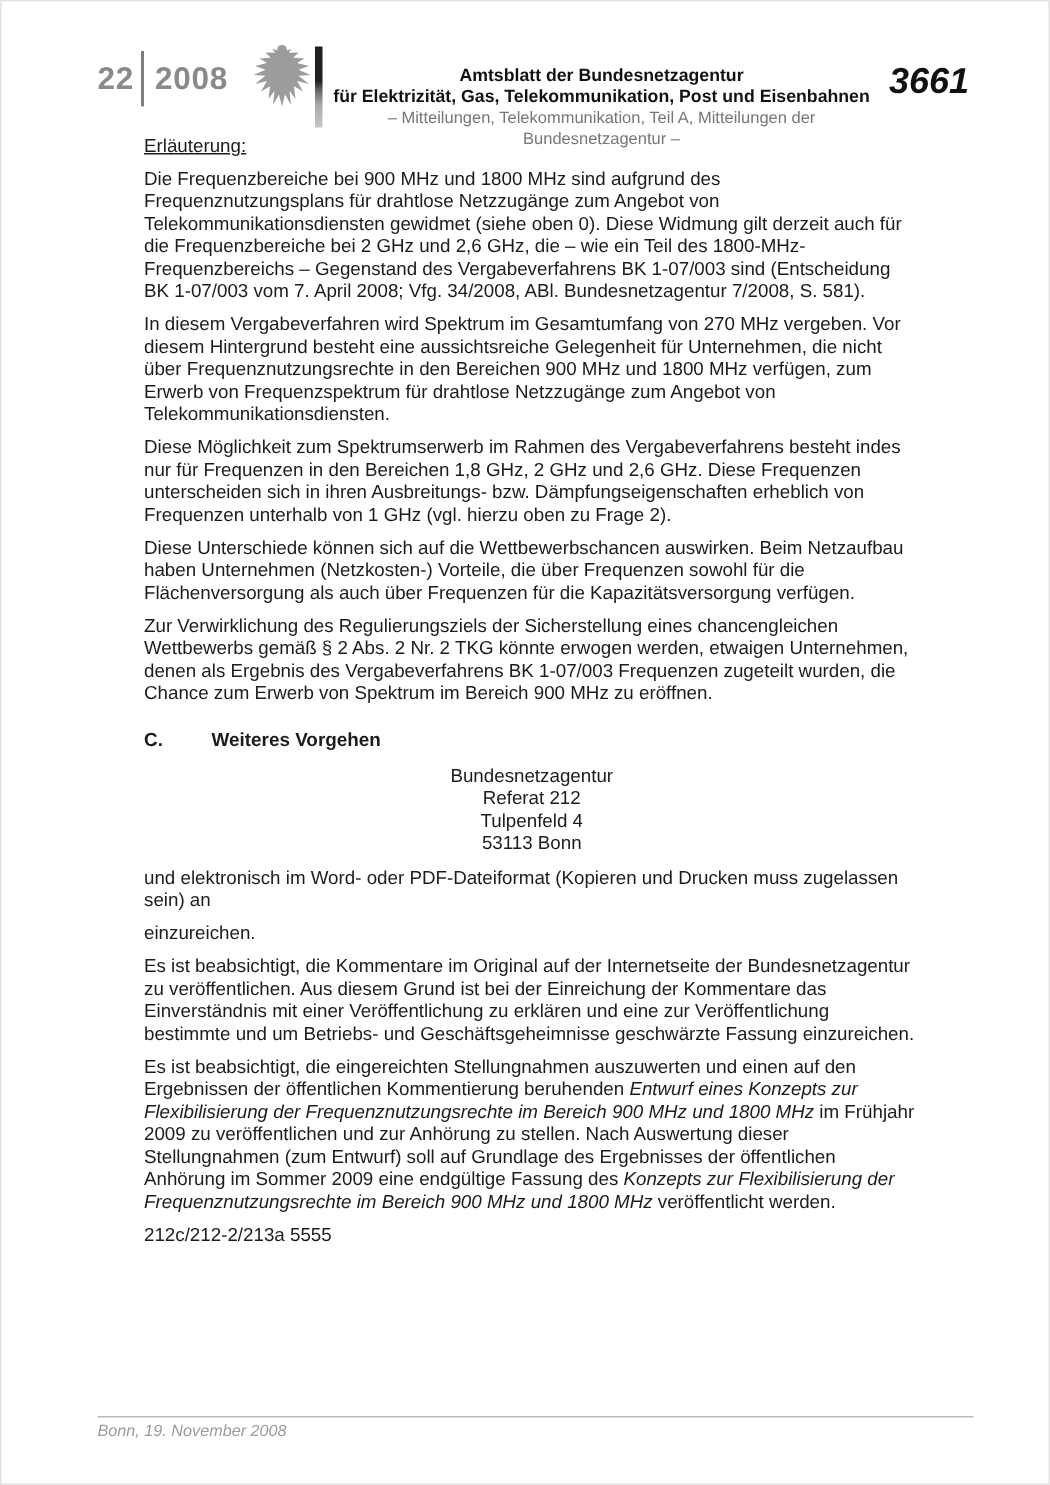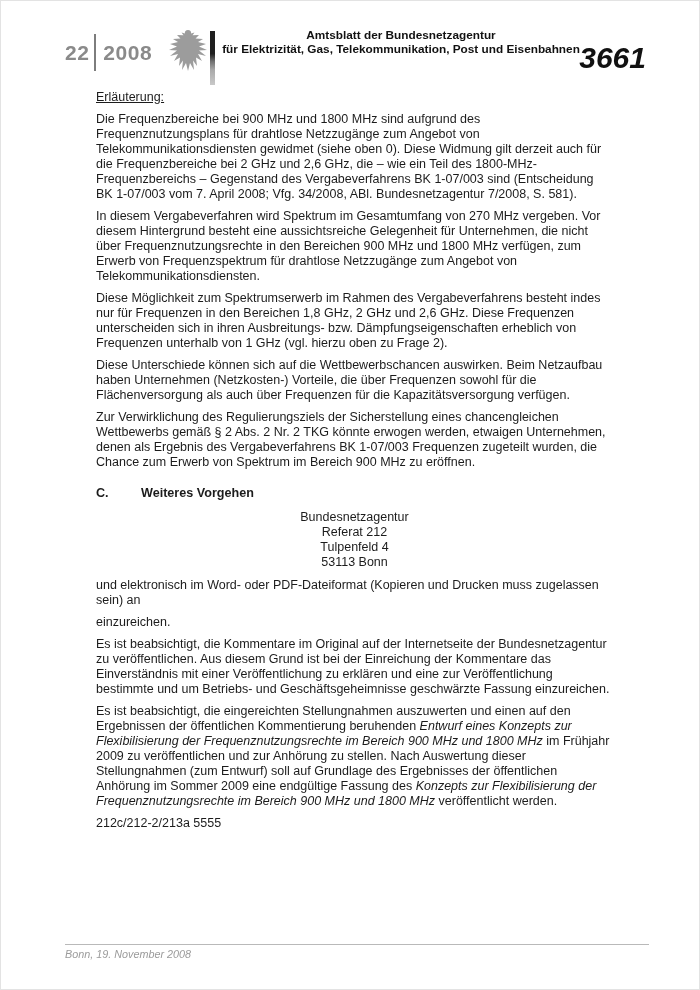--- a/index.html
+++ b/index.html
@@ -33,28 +33,28 @@
     display:inline-block;width:2px;height:37px;
     background:#7d7d7d;margin:0 7px 0 5px;
   }
   .eagle{position:absolute;left:167px;top:26px;width:40px;height:44px;}
   .eagle svg{display:block;width:100%;height:100%;}
   .eagle-bar{
     position:absolute;left:209px;top:30px;width:5px;height:54px;
     background:linear-gradient(to bottom,#1f1f1f 0%,#1f1f1f 42%,#6f6f6f 56%,#a9a9a9 72%,#c9c9c9 100%);
   }
   .masthead-title{
-    position:absolute;left:220px;top:27px;width:360px;
+    position:absolute;left:220px;top:42px;width:360px;
     text-align:center;color:#111;
   }
   .masthead-title .t1{font-weight:bold;font-size:11.8px;line-height:14px;}
   .masthead-title .t2{font-size:11px;line-height:14px;color:var(--subtitle_gray);margin-top:1px;}
   .pageno{
     position:absolute;top:40px;right:53px;
-    font-size:30px;font-weight:bold;font-style:italic;color:#111;
+    font-size:24px;font-weight:bold;font-style:italic;color:#111;
   }
   
   .content{
     position:absolute;left:95px;top:89px;width:517px;
     font-size:12.5px;line-height:15px;color:var(--body_text);
   }
   .content p{margin:0 0 7px 0;}
   .explain{margin:0 0 11px 0;}
   .explain .u{text-decoration:underline;}
   .sec-heading{
@@ -112,20 +112,21 @@
           L27.5,11.5 L31,8
           L24.5,8.2 L26.5,5.5 L23.1,6.6
           C23.5,4.6 22.2,3 20,3 Z"></path>
       </svg>
     </div>
     <div class="eagle-bar"></div>
 
     <div class="masthead-title">
       <div class="t1">Amtsblatt der Bundesnetzagentur</div>
       <div class="t1">für Elektrizität, Gas, Telekommunikation, Post und Eisenbahnen</div>
+      <div class="t2">– Mitteilungen, Telekommunikation, Teil A, Mitteilungen der Bundesnetzagentur –</div>
     </div>
 
     <div class="pageno">3661</div>
   </header>
 
   <main class="content">
     <p class="explain"><span class="u">Erläuterung:</span></p>
 
     <p>Die Frequenzbereiche bei 900 MHz und 1800 MHz sind aufgrund des Frequenznutzungsplans für drahtlose Netzzugänge zum Angebot von Telekommunikationsdiensten gewidmet (siehe oben 0). Diese Widmung gilt derzeit auch für die Frequenzbereiche bei 2 GHz und 2,6 GHz, die – wie ein Teil des 1800-MHz-Frequenzbereichs – Gegenstand des Vergabeverfahrens BK 1-07/003 sind (Entscheidung BK 1-07/003 vom 7. April 2008; Vfg. 34/2008, ABl. Bundesnetzagentur 7/2008, S. 581).</p>
     <p>In diesem Vergabeverfahren wird Spektrum im Gesamtumfang von 270 MHz vergeben. Vor diesem Hintergrund besteht eine aussichtsreiche Gelegenheit für Unternehmen, die nicht über Frequenznutzungsrechte in den Bereichen 900 MHz und 1800 MHz verfügen, zum Erwerb von Frequenzspektrum für drahtlose Netzzugänge zum Angebot von Telekommunikationsdiensten.</p>

